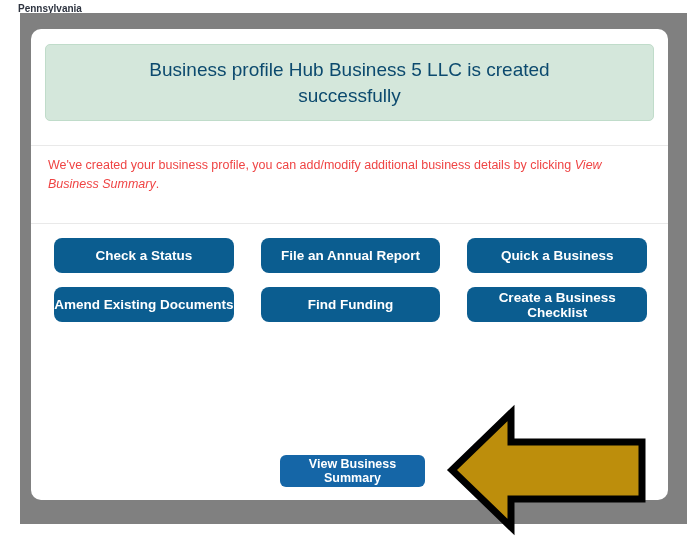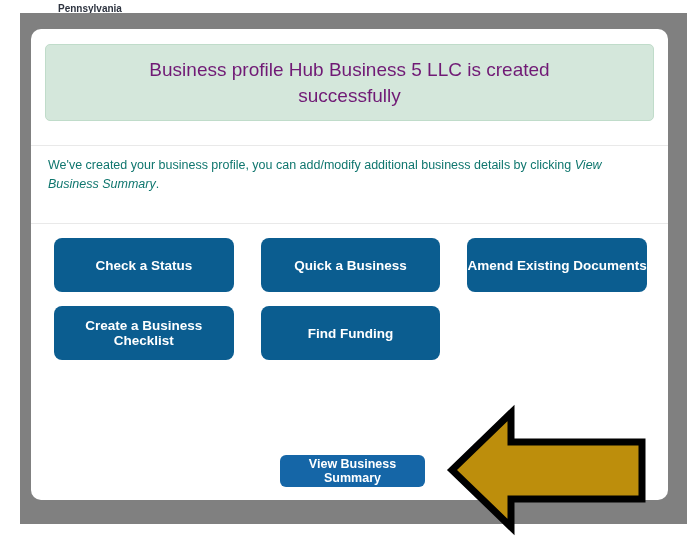--- a/index.html
+++ b/index.html
@@ -8,21 +8,21 @@
     font-family: "Liberation Sans", sans-serif;
     background: #ffffff;
     overflow: hidden;
     position: relative;
   }
   .page { position: absolute; inset: 0; width: 698px; height: 542px; background: #ffffff; }
 
   
   .top-strip {
     position: absolute; left: 0; top: 0; width: 584px; height: 14px;
-    background: #ffffff; overflow: hidden; margin-left: 40px;
+    background: #ffffff; overflow: hidden;
   }
   .penn-text {
     position: absolute; left: 14px; top: 3px;
     font-size: 10px; font-weight: bold; color: #2e3440;
     border-bottom: 2px solid #5a5a5a; padding: 0 4px 1px 4px;
     white-space: nowrap;
   }
 
   
   .backdrop {
@@ -35,38 +35,38 @@
     position: absolute; left: 31px; top: 29px; width: 637px; height: 471px;
     background: #ffffff; border-radius: 10px;
   }
   .banner {
     position: absolute; left: 14px; top: 15px; width: 609px; height: 77px;
     background: #d4e7db; border: 1px solid #c0dcca; border-radius: 5px;
     display: flex; align-items: center; justify-content: center;
   }
   .banner-text {
     max-width: 490px; text-align: center;
-    font-size: 19px; line-height: 26px; color: #701a75;
+    font-size: 19px; line-height: 26px; color: #0c4a6e;
   }
   .divider { position: absolute; left: 0; width: 637px; height: 1px; background: #e9e9e9; }
   .divider-1 { top: 116px; }
   .divider-2 { top: 194px; }
   .desc {
     position: absolute; left: 17px; top: 127px; width: 602px;
-    font-size: 12.5px; line-height: 19px; color: #0f766e;
+    font-size: 12.5px; line-height: 19px; color: #ef4444;
   }
   .desc em { font-style: italic; }
 
   .qa-grid {
     position: absolute; left: 8px; top: 209px; width: 608px;
     display: grid; grid-template-columns: repeat(3, 1fr);
     column-gap: 12px; row-gap: 14px;
   }
   .qa-btn {
-    height: 54px; border: none; border-radius: 8px;
+    height: 35px; border: none; border-radius: 8px;
     background: #0b5d90; color: #ffffff;
     font-family: "Liberation Sans", sans-serif;
     font-size: 13.5px; font-weight: bold;
     display: flex; align-items: center; justify-content: center;
     cursor: pointer;
     margin-left: 15px;
   }
   .footer-btn {
     position: absolute; left: 249px; top: 426px; width: 145px; height: 32px;
     border: none; border-radius: 6px;
@@ -100,24 +100,25 @@
     </div>
 
     <div class="divider divider-1"></div>
 
     <p class="desc"><span>We've created your business profile, you can add/modify additional business details by clicking </span><em>View Business Summary</em><span>.</span></p>
 
     <div class="divider divider-2"></div>
 
     <div class="qa-grid">
       <button class="qa-btn">Check a Status</button>
+      <button class="qa-btn">File an Annual Report</button>
       <button class="qa-btn">Quick a Business</button>
       <button class="qa-btn">Amend Existing Documents</button>
+      <button class="qa-btn">Find Funding</button>
       <button class="qa-btn">Create a Business Checklist</button>
-      <button class="qa-btn">Find Funding</button>
     </div>
 
     <button class="footer-btn">View Business Summary</button>
   </div>
 
   <svg class="arrow-svg" viewBox="0 0 698 542" xmlns="http://www.w3.org/2000/svg">
     <polygon points="452,470 511,413 511,442 642,442 642,499 511,499 511,527" fill="#bd8e0c" stroke="#000000" stroke-width="7" stroke-linejoin="miter"></polygon>
   </svg>
 
 </div>

